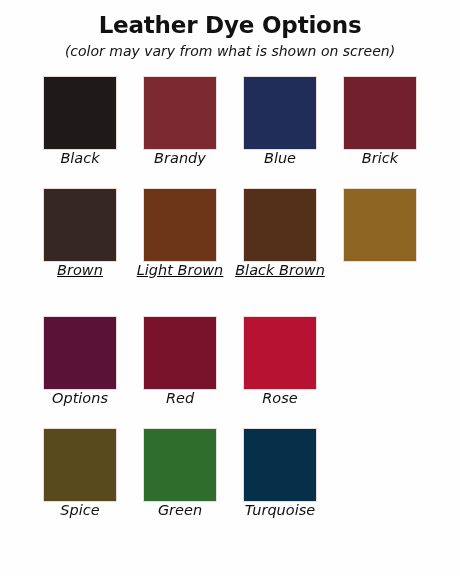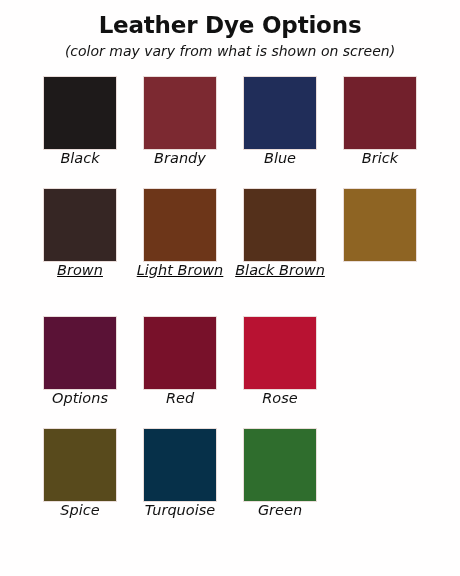--- a/index.html
+++ b/index.html
@@ -171,26 +171,26 @@
 
     <div class="row row-4">
       <div class="cell">
         <div class="swatch-wrap">
           <div class="swatch" style="background-color: rgb(88, 74, 28);"></div>
         </div>
         <div class="label">Spice</div>
       </div>
       <div class="cell">
         <div class="swatch-wrap">
+          <div class="swatch" style="background-color: rgb(47, 109, 45);"></div>
+        </div>
+        <div class="label">Green</div>
+      </div>
+      <div class="cell">
+        <div class="swatch-wrap">
           <div class="swatch" style="background-color: rgb(6, 48, 73);"></div>
         </div>
         <div class="label">Turquoise</div>
-      </div>
-      <div class="cell">
-        <div class="swatch-wrap">
-          <div class="swatch" style="background-color: rgb(47, 109, 45);"></div>
-        </div>
-        <div class="label">Green</div>
       </div>
     </div>
 
   </div>
 </div>
 
 </body></html>

